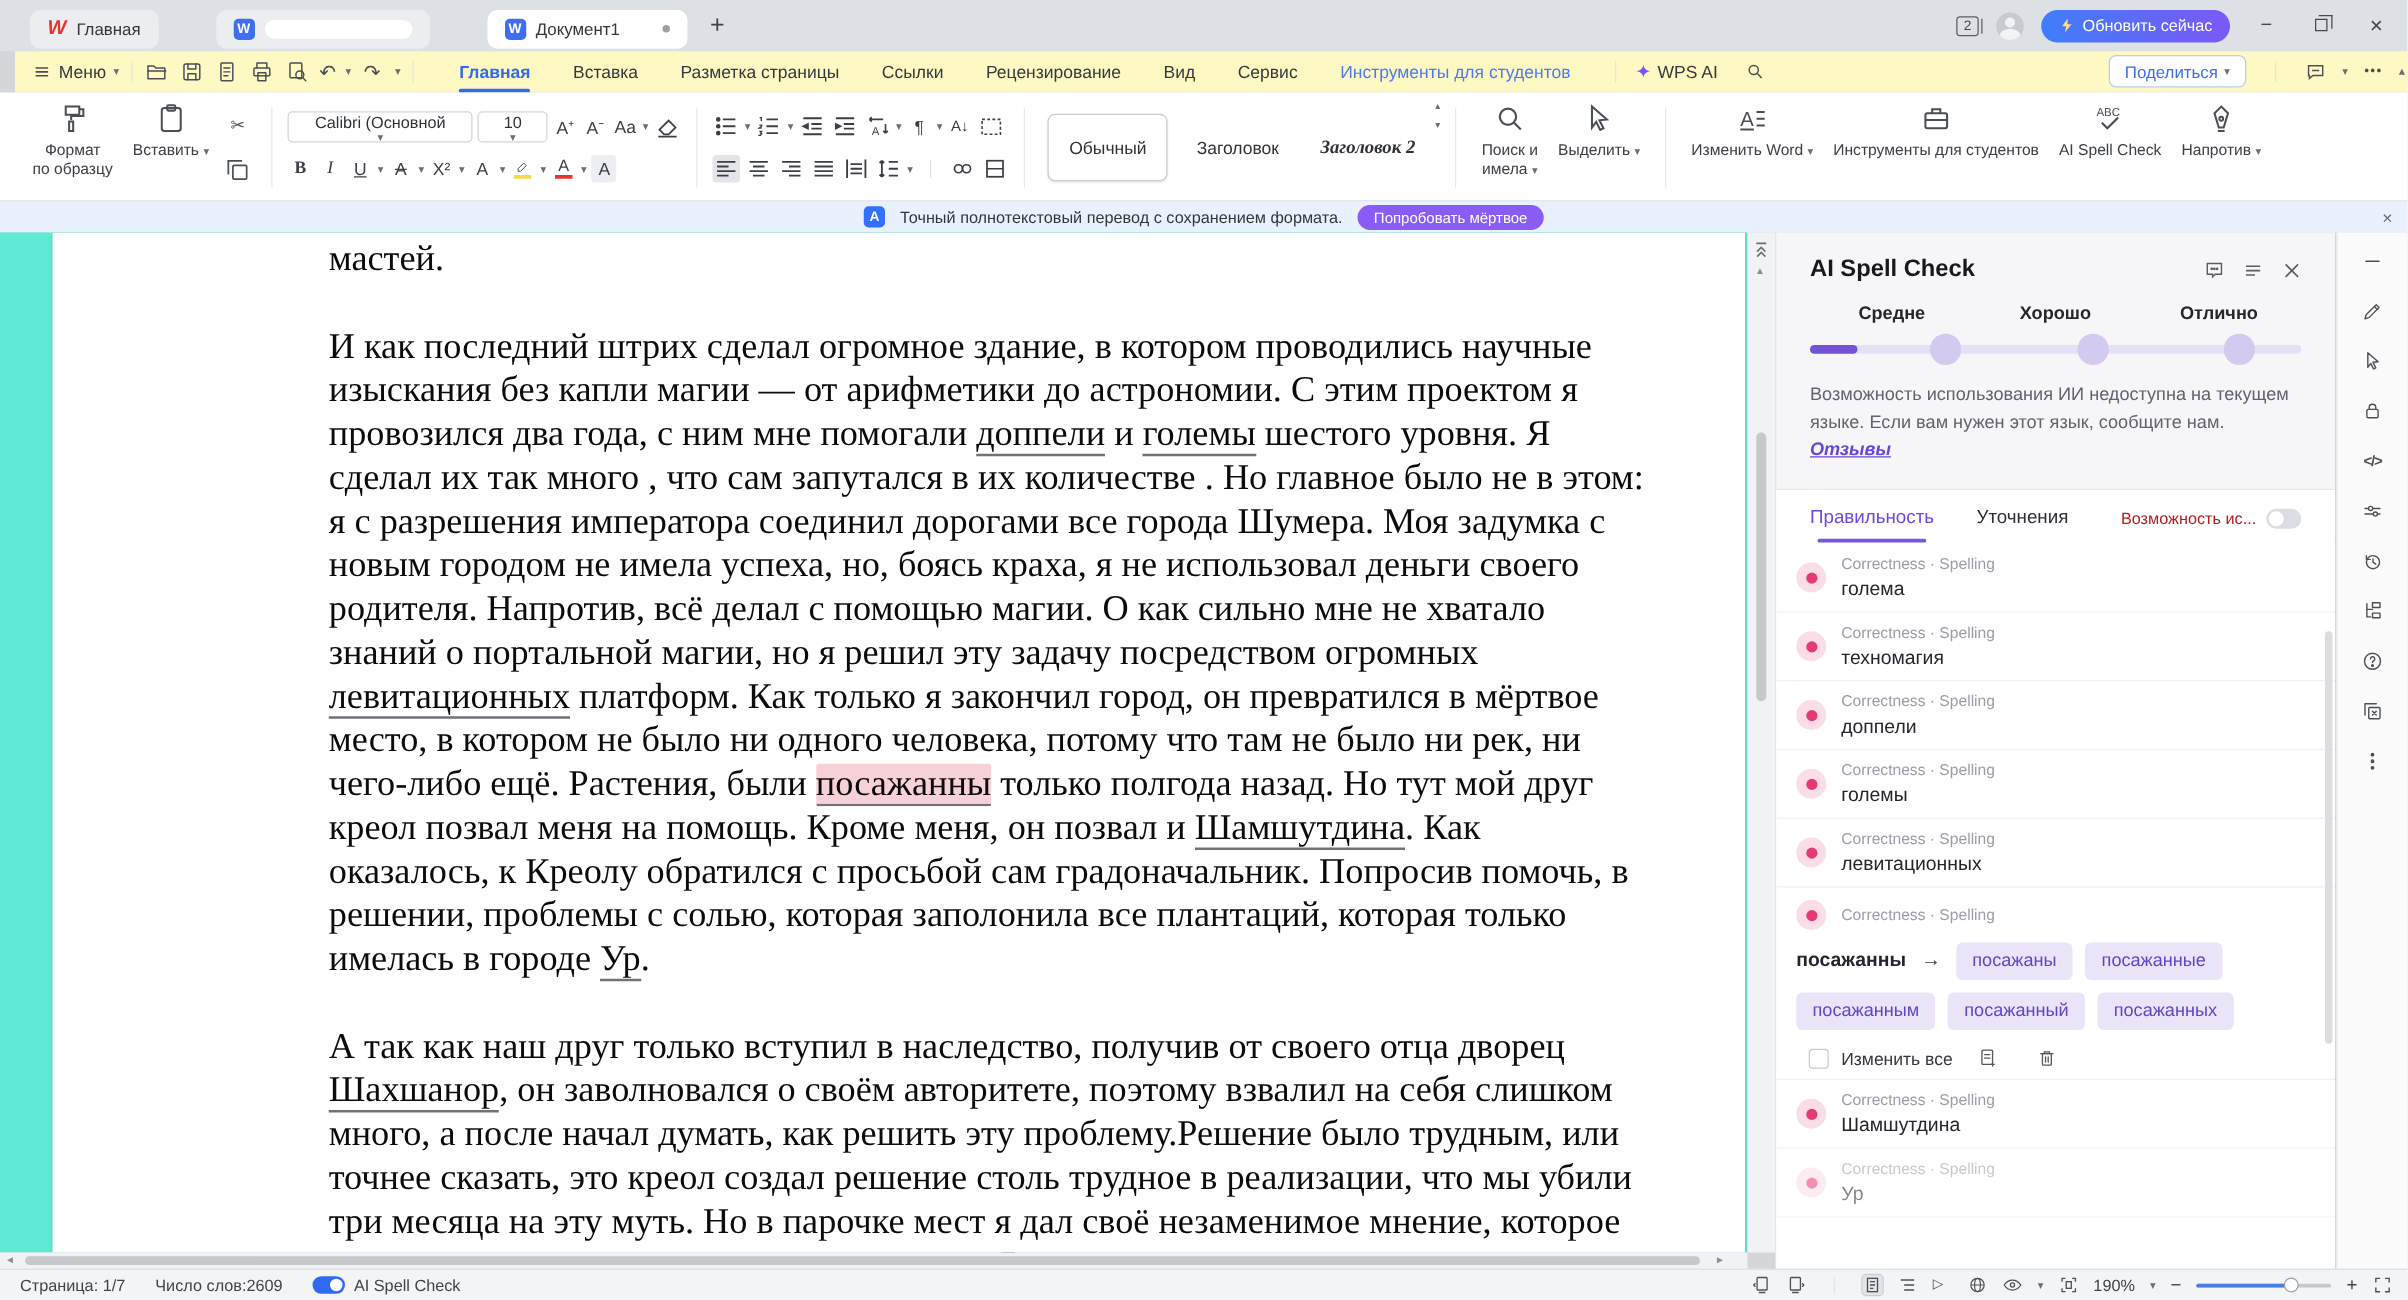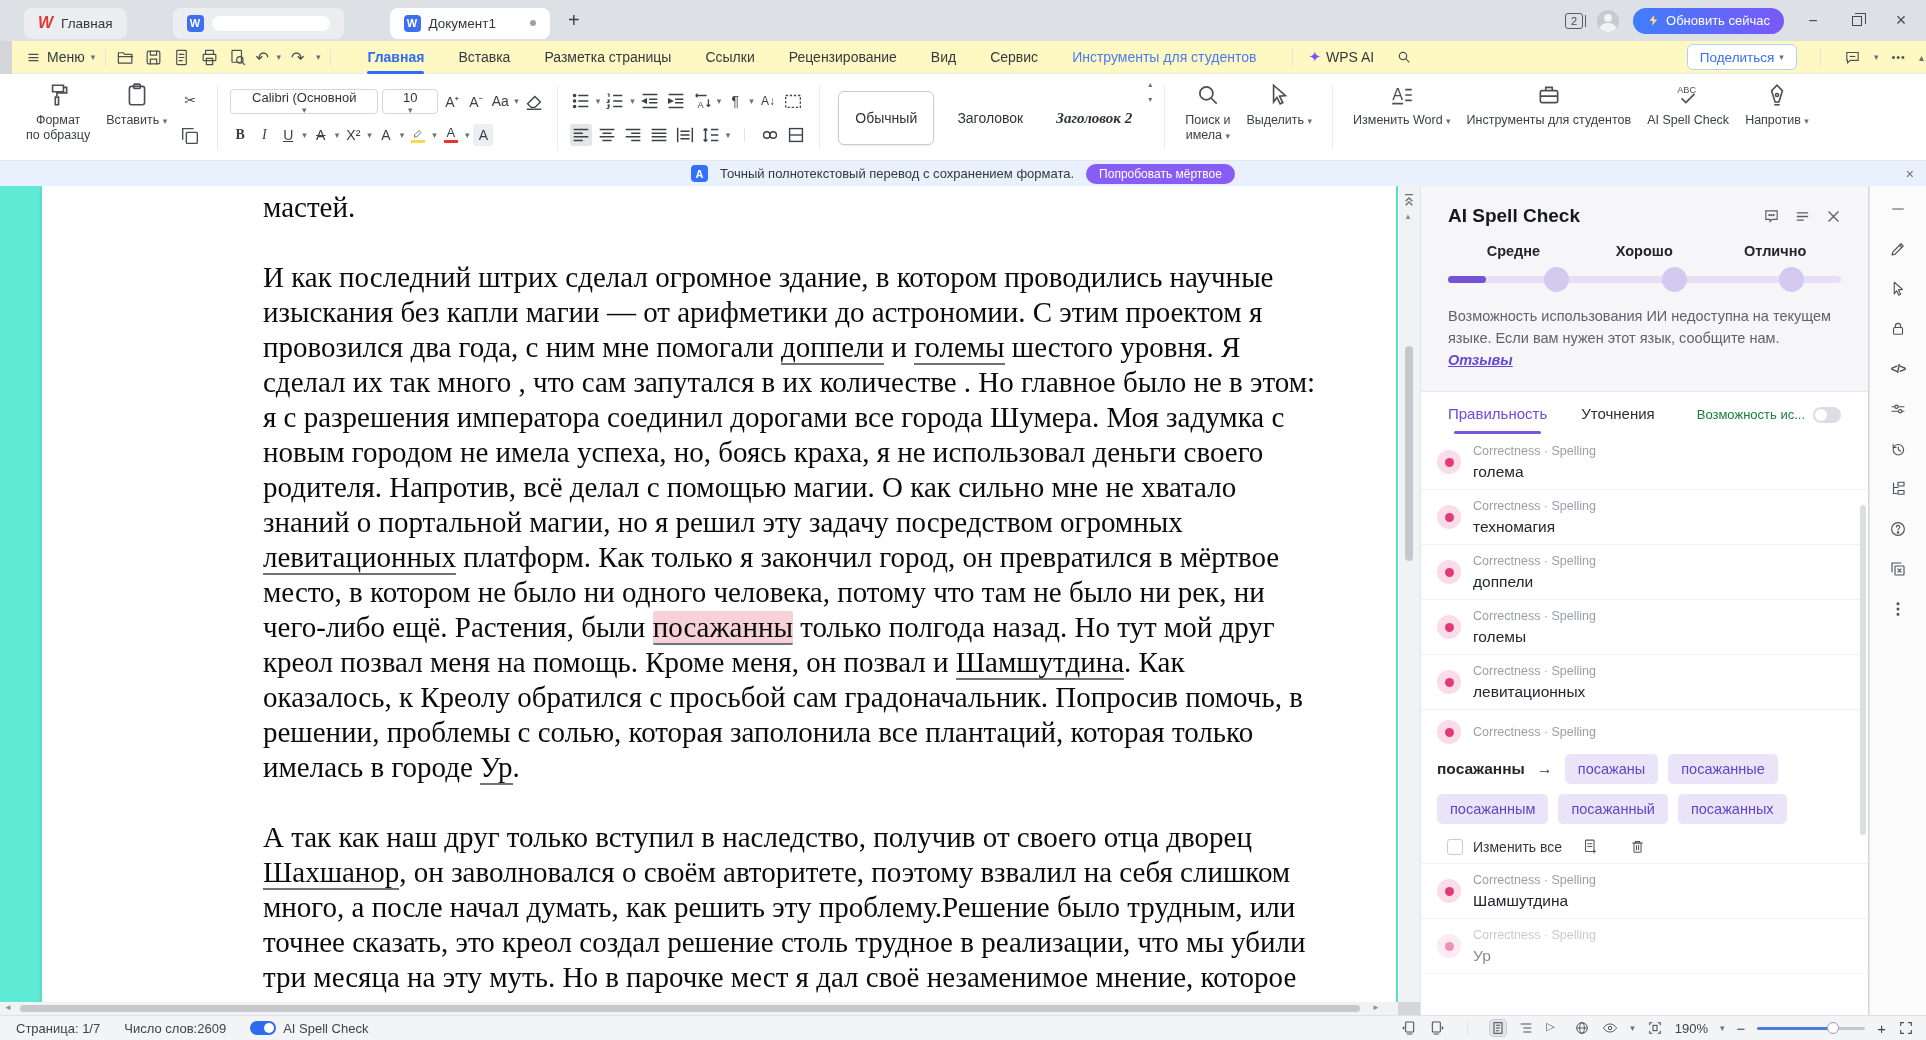--- a/index.html
+++ b/index.html
@@ -104,21 +104,21 @@
   .sl-track { position:relative; margin:17px 27px 0 27px; height:7px; border-radius:4px; background:#e6e0f6; }
   .sl-fill { position:absolute; left:0; top:0; width:38px; height:7px; border-radius:4px; background:#7452d8; }
   .sl-handle { position:absolute; top:-9px; width:25px; height:25px; border-radius:50%; background:#d4c9ee; }
   .p-info { padding:22px 27px 20px 27px; font-size:14.5px; line-height:22px; color:#5f636e; }
   .p-link { color:#6747d6; font-weight:bold; font-style:italic; text-decoration:underline; }
   .p-tabs { background:#fff; border-top:1px solid #e8e8ec; display:flex; align-items:center; padding:12px 27px 0 27px; height:44px; position:relative; }
   .ptab { font-size:15px; color:#2b2f36; margin-right:34px; position:relative; padding-bottom:12px; }
   .ptab.active { color:#6c47e0; }
   .ptab.active::after { content:""; position:absolute; left:6px; right:6px; bottom:0; height:3px; border-radius:2px; background:#7a56e0; }
   .p-toggle-zone { margin-left:auto; display:flex; align-items:center; gap:8px; padding-bottom:10px; }
-  .p-toggle-label { font-size:13px; color:#15803d; }
+  .p-toggle-label { font-size:13px; color:#b91c1c; }
   .toggle-off { width:28px; height:16px; border-radius:8px; background:#dcdde2; position:relative; }
   .toggle-off::before { content:""; position:absolute; left:2px; top:2px; width:12px; height:12px; border-radius:50%; background:#fff; }
   .p-list { background:#fff; flex:1; overflow:hidden; position:relative; }
   .p-item { padding:9px 26px 8px 16px; border-bottom:1px solid #f0f1f3; display:flex; }
   .p-item.dim { opacity:.55; }
   .pink-ico { width:24px; height:24px; border-radius:50%; background:#fbdce9; display:flex; align-items:center; justify-content:center; margin:6px 12px 0 0; flex:none; }
   .pink-ico i { width:9px; height:9px; border-radius:50%; background:#e23a72; display:block; }
   .pi-cat { font-size:12.5px; color:#9b9ea8; margin-bottom:5px; }
   .pi-word { font-size:15.5px; color:#23262c; }
   .p-exp { padding:10px 26px 8px 16px; border-bottom:1px solid #f0f1f3; }

